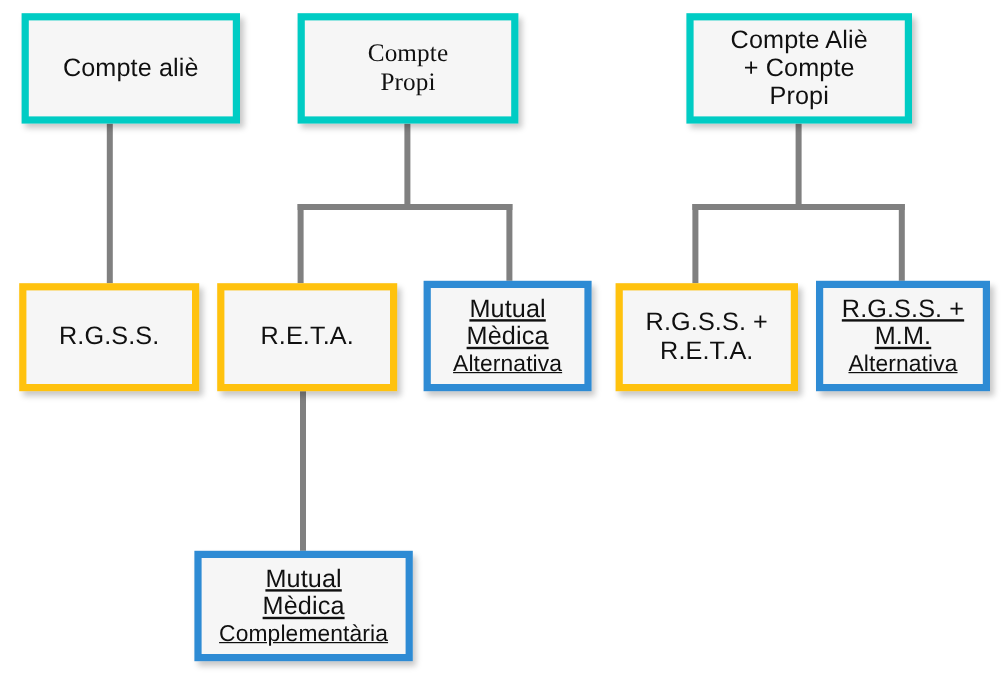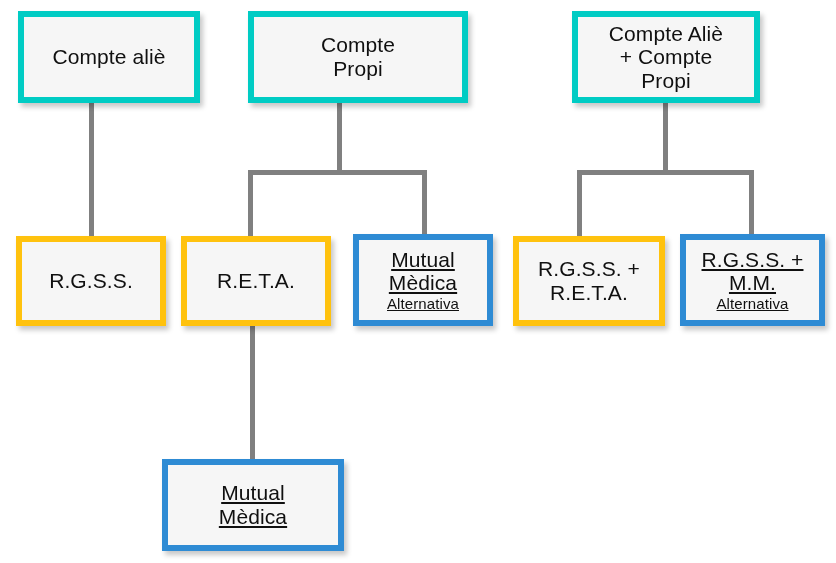--- a/index.html
+++ b/index.html
@@ -42,21 +42,21 @@
     box-shadow: 3px 4px 5px rgba(0,0,0,0.22);
     padding: 2px 4px;
   }
   .node .line-main {
     font-size: 21px;
     line-height: 1.12;
     letter-spacing: 0.1px;
     white-space: pre-line;
   }
   .node .line-sub {
-    font-size: 15px;
+    font-size: 19px;
     line-height: 1.15;
     letter-spacing: 0.1px;
   }
   .node.teal   { border: 6px solid #00ccc4; }
   .node.yellow { border: 6px solid #ffc20e; }
   .node.blue   { border: 6px solid #2e8bd4; text-decoration: underline; }
 </style>
 </head>
 <body>
 
@@ -73,21 +73,21 @@
   <div class="connector connector-h" style="left:577px; top:170px; width:177px;"></div>
   <div class="connector connector-v" style="left:577px; top:170px; height:67px;"></div>
   <div class="connector connector-v" style="left:749px; top:170px; height:67px;"></div>
 
   <div class="connector connector-v" style="left:250px; top:323px; height:140px;"></div>
 
   <div class="node teal" style="left:18px; top:11px; width:182px; height:92px;">
     <div class="line-main">Compte aliè</div>
   </div>
 
-  <div class="node teal" style="left:248px; top:11px; width:220px; height:92px;">
+  <div class="node teal" style="left:248px; top:11px; width:184px; height:92px;font-family:Liberation Serif, serif;">
     <div class="line-main">Compte
 Propi</div>
   </div>
 
   <div class="node teal" style="left:572px; top:11px; width:188px; height:92px;">
     <div class="line-main">Compte Aliè
 + Compte
 Propi</div>
   </div>
 
@@ -112,15 +112,16 @@
 
   <div class="node blue" style="left:680px; top:234px; width:145px; height:92px;">
     <div class="line-main">R.G.S.S. +
 M.M.</div>
     <div class="line-sub">Alternativa</div>
   </div>
 
   <div class="node blue" style="left:162px; top:459px; width:182px; height:92px;">
     <div class="line-main">Mutual
 Mèdica</div>
+    <div class="line-sub">Complementària</div>
   </div>
 
 </div>
 
 </body></html>

